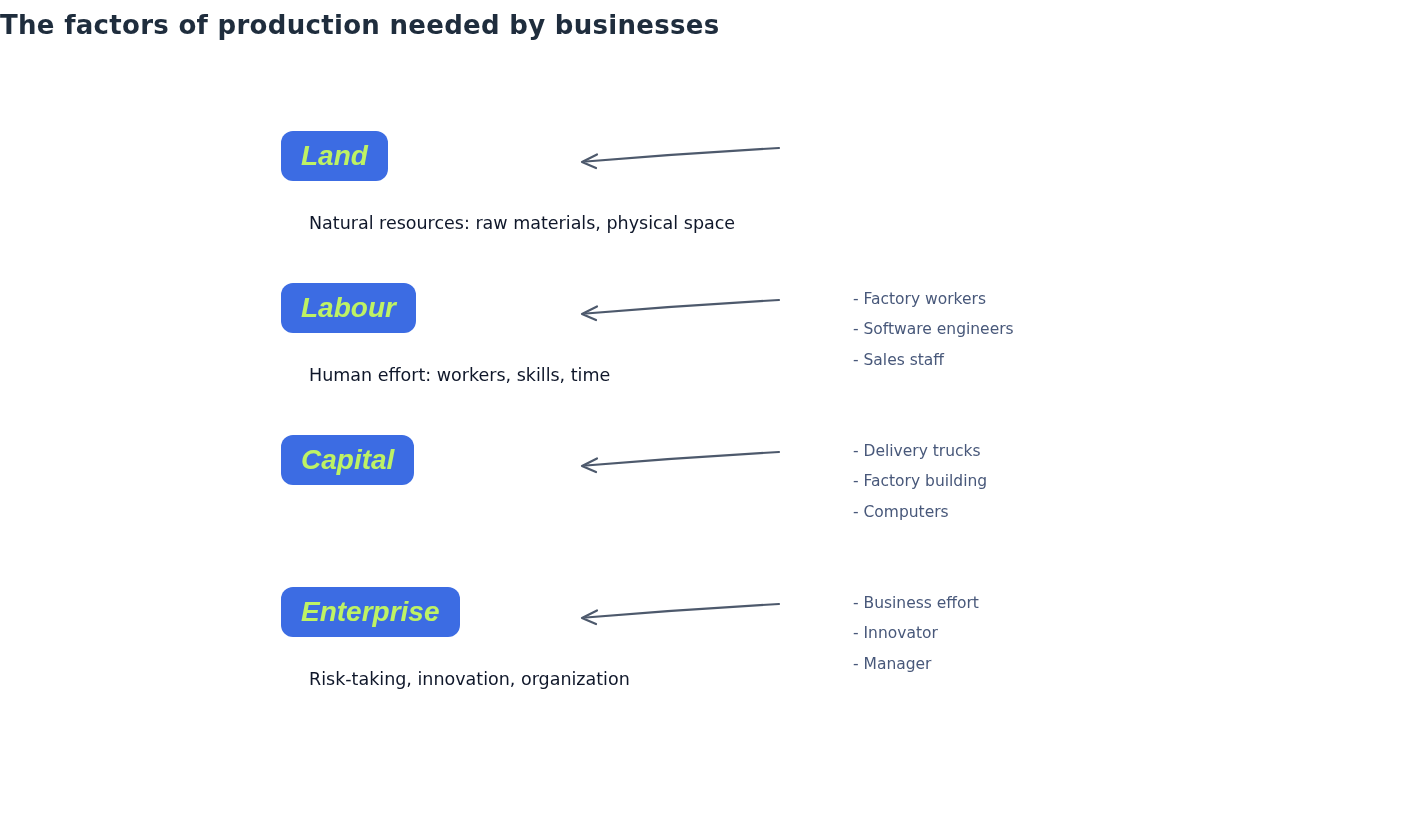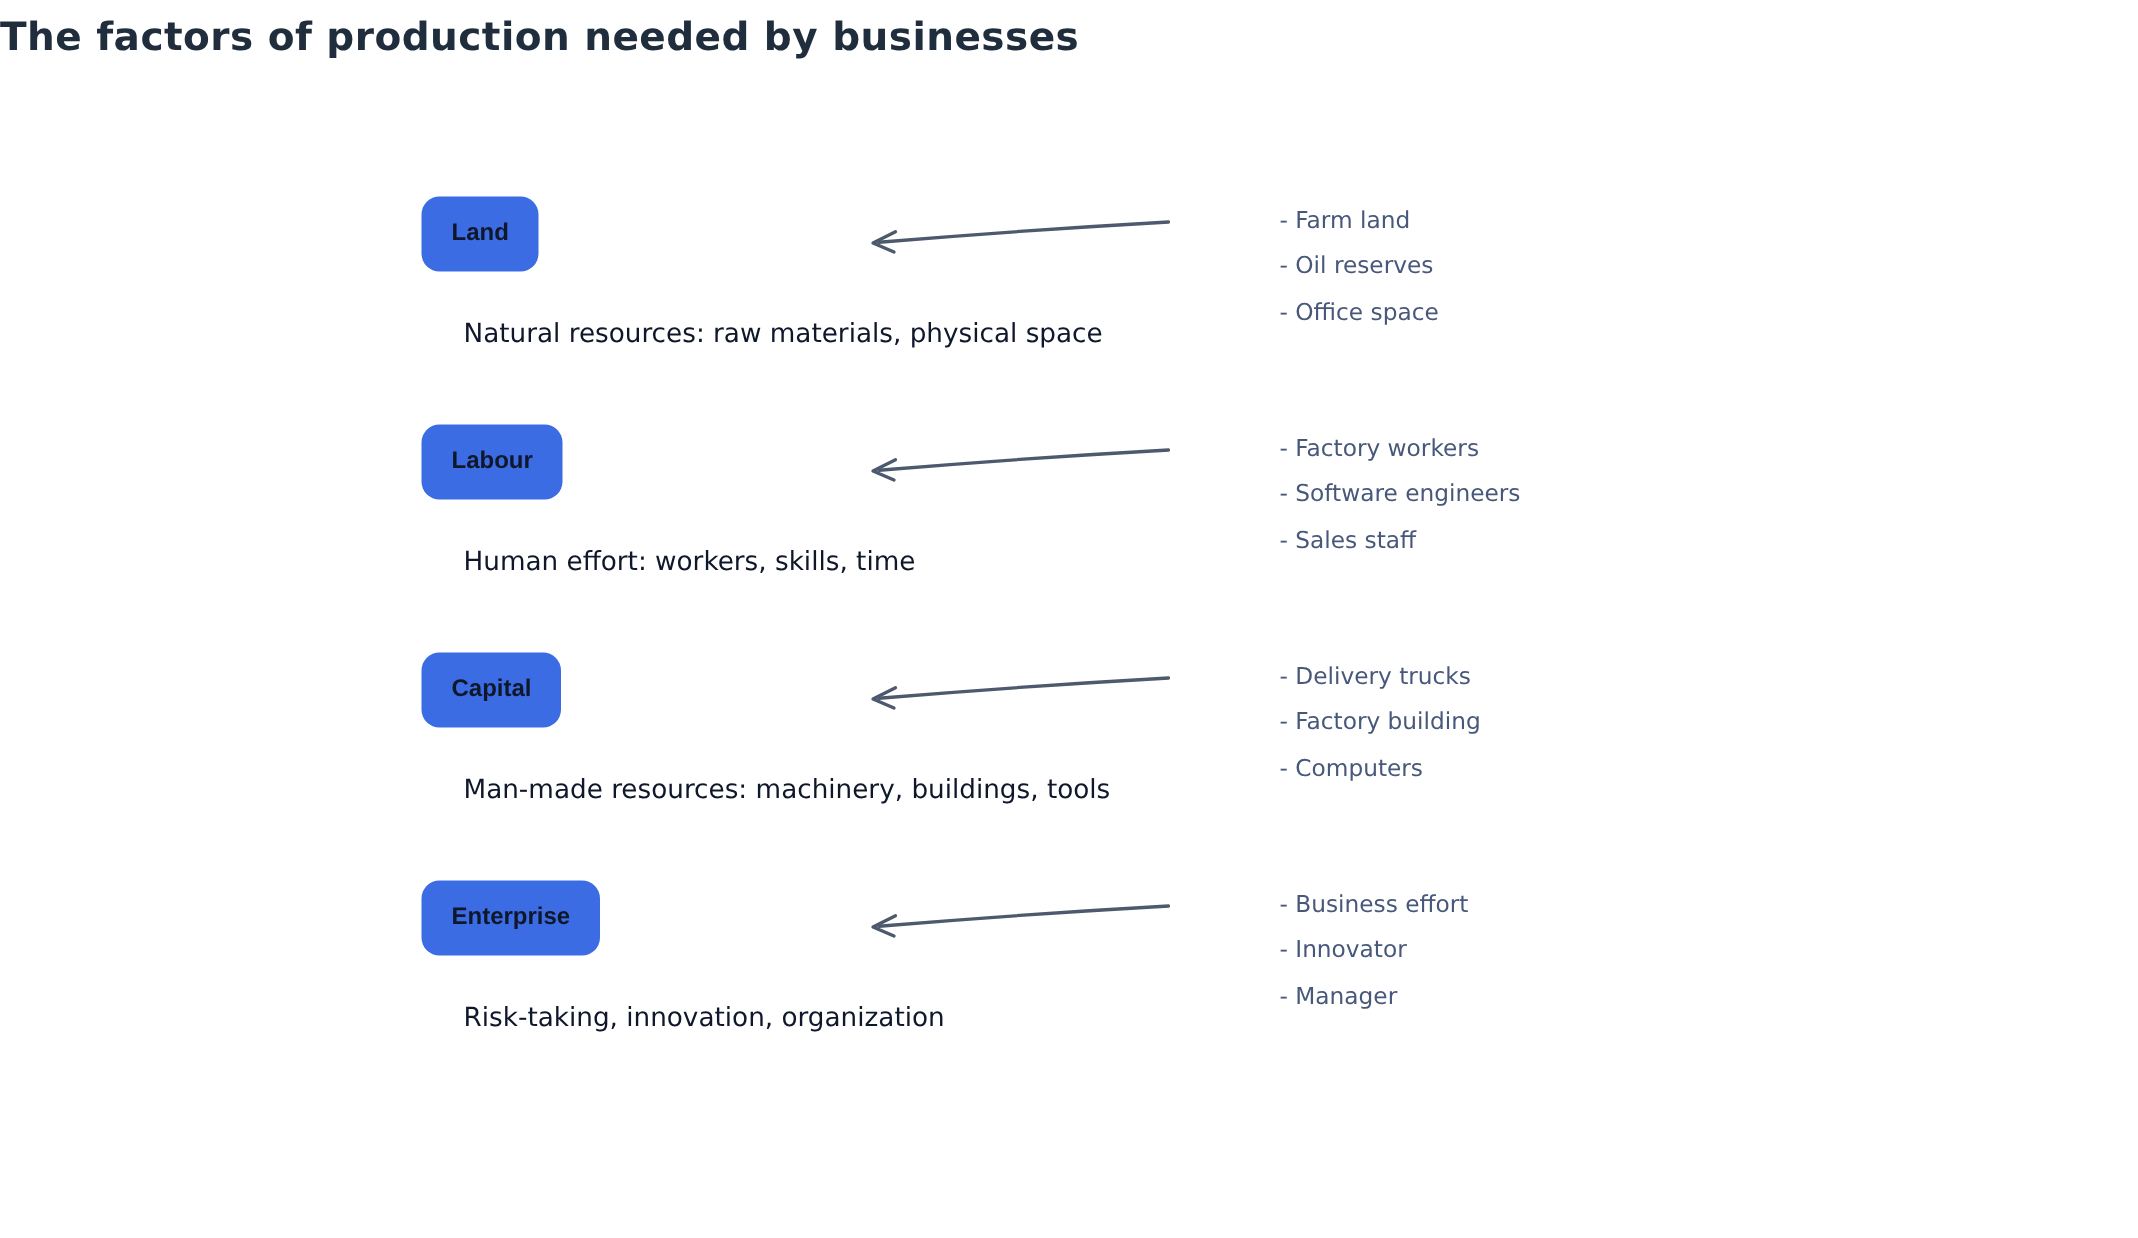--- a/index.html
+++ b/index.html
@@ -38,26 +38,27 @@
   .factor.f2 { top: 435px; }
   .factor.f3 { top: 587px; }
   .badge {
     position: absolute;
     left: 281px;
     top: 0;
     display: inline-block;
     padding: 11px 20px;
     background: #3c6ce3;
     border-radius: 12px;
-    font-size: 16px;
+    font-size: 28px;
     font-weight: bold;
     line-height: 28px;
-    color: #0f172a;
+    color: #bef264;
     border: none;
     cursor: default;
+    font-style: italic;
   }
   .desc {
     position: absolute;
     left: 309px;
     top: 82px;
     font-size: 17.5px;
     color: #0f172a;
     white-space: nowrap;
   }
   .arrow {
@@ -87,44 +88,38 @@
 
   <h1 class="title">The factors of production needed by businesses</h1>
 
   <section class="factor f0">
     <button class="badge">Land</button>
     <div class="desc">Natural resources: raw materials, physical space</div>
     <svg class="arrow" viewBox="0 0 212 32" xmlns="http://www.w3.org/2000/svg">
       <path d="M207,9 Q110,14.5 14,22.5" fill="none" stroke="#4d596c" stroke-width="2.2" stroke-linecap="round"></path>
       <path d="M25,15.5 L10,23 L24,29" fill="none" stroke="#4d596c" stroke-width="2.2" stroke-linecap="round" stroke-linejoin="round"></path>
     </svg>
-    <ul class="examples">
-      <li>- Farm land</li>
-      <li>- Oil reserves</li>
-      <li>- Office space</li>
-    </ul>
   </section>
 
   <section class="factor f1">
     <button class="badge">Labour</button>
     <div class="desc">Human effort: workers, skills, time</div>
     <svg class="arrow" viewBox="0 0 212 32" xmlns="http://www.w3.org/2000/svg">
       <path d="M207,9 Q110,14.5 14,22.5" fill="none" stroke="#4d596c" stroke-width="2.2" stroke-linecap="round"></path>
       <path d="M25,15.5 L10,23 L24,29" fill="none" stroke="#4d596c" stroke-width="2.2" stroke-linecap="round" stroke-linejoin="round"></path>
     </svg>
     <ul class="examples">
       <li>- Factory workers</li>
       <li>- Software engineers</li>
       <li>- Sales staff</li>
     </ul>
   </section>
 
   <section class="factor f2">
     <button class="badge">Capital</button>
-    <div class="desc">Man-made resources: machinery, buildings, tools</div>
     <svg class="arrow" viewBox="0 0 212 32" xmlns="http://www.w3.org/2000/svg">
       <path d="M207,9 Q110,14.5 14,22.5" fill="none" stroke="#4d596c" stroke-width="2.2" stroke-linecap="round"></path>
       <path d="M25,15.5 L10,23 L24,29" fill="none" stroke="#4d596c" stroke-width="2.2" stroke-linecap="round" stroke-linejoin="round"></path>
     </svg>
     <ul class="examples">
       <li>- Delivery trucks</li>
       <li>- Factory building</li>
       <li>- Computers</li>
     </ul>
   </section>

